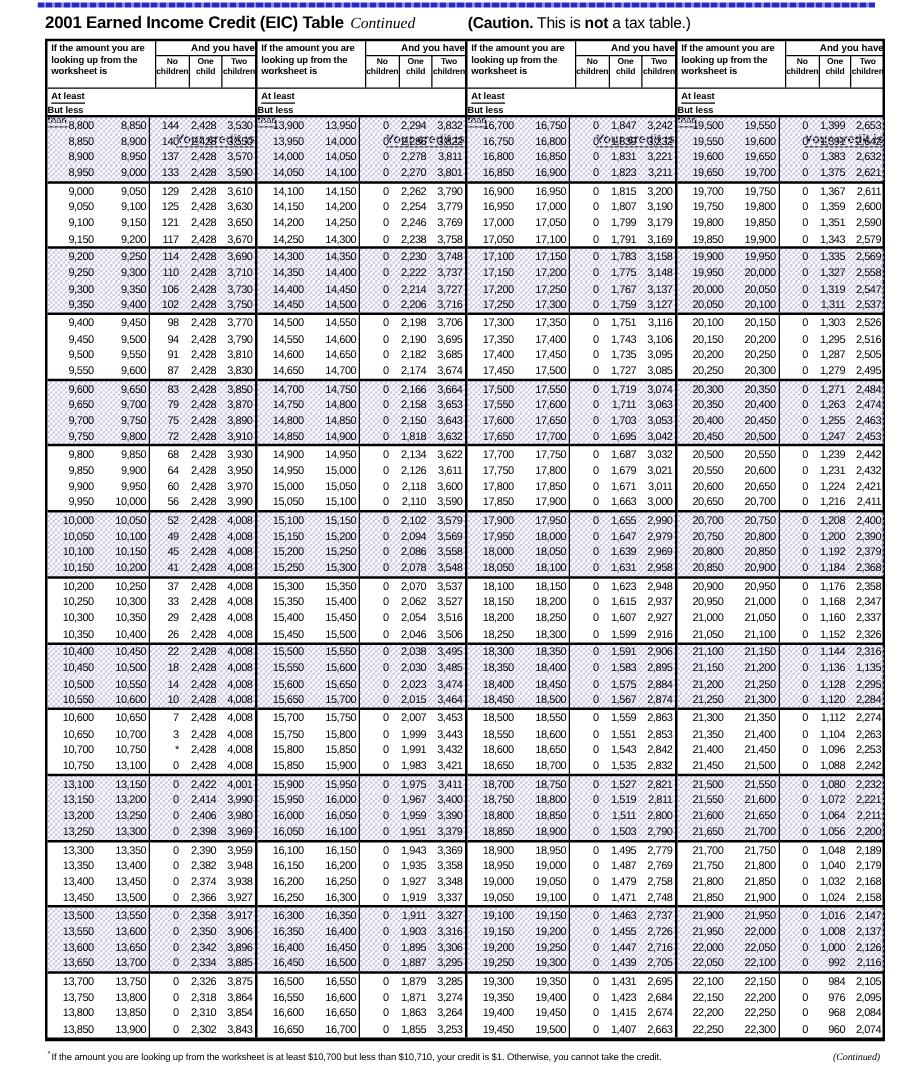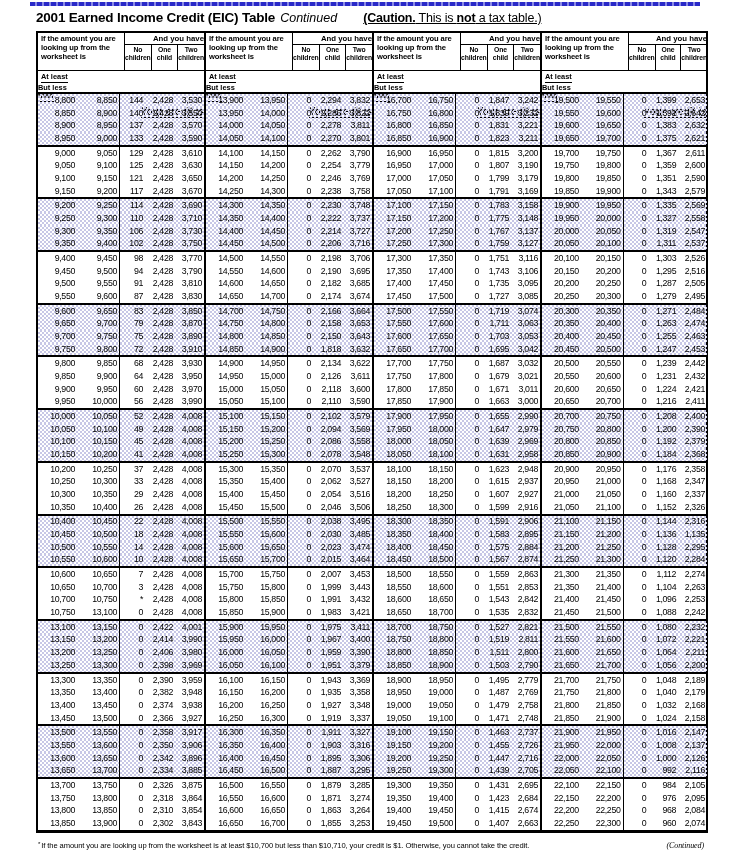--- a/index.html
+++ b/index.html
@@ -6,22 +6,22 @@
   html,body { margin:0; padding:0; }
   body {
     width:729px; height:863px; position:relative; background:#ffffff;
     font-family:"Liberation Sans", sans-serif; color:#000;
     overflow:hidden;
   }
   .topbar { position:absolute; top:2px; left:30px; width:670px; height:4px;
     background:repeating-linear-gradient(90deg, #2929c8 0 5px, #8a8ae4 5px 7px); }
   .titlebar { position:absolute; top:10px; left:36px; width:668px; display:flex; align-items:baseline; white-space:nowrap; }
   .t-main { font-weight:bold; font-size:13.5px; letter-spacing:-0.2px; }
-  .t-cont { font-family:Liberation Sans, sans-serif; font-style:italic; font-size:12.5px; margin-left:5px; }
-  .t-caution { margin-left:26px; font-size:12.5px; letter-spacing:-0.2px;text-decoration:underline; }
+  .t-cont { font-family:Liberation Serif, serif; font-style:italic; font-size:12.5px; margin-left:5px; }
+  .t-caution { margin-left:42px; font-size:12.5px; letter-spacing:-0.2px; }
   .t-caution b { font-weight:bold; }
 
   .table-wrap { position:absolute; top:31px; left:36px; width:668px;
     border:2px solid var(--rule); border-bottom-width:3px; display:flex; background:#fff; }
   .table-group { width:166px; border-right:2px solid var(--rule); display:flex; flex-direction:column; }
   .table-group:last-child { border-right:none; width:165px; }
 
   .group-header { border-bottom:2.5px solid var(--rule); }
   .gh-top { display:flex; height:37px; }
   .gh-amount { width:83px; border-right:1.5px solid var(--rule); font-size:7.6px; font-weight:bold;

